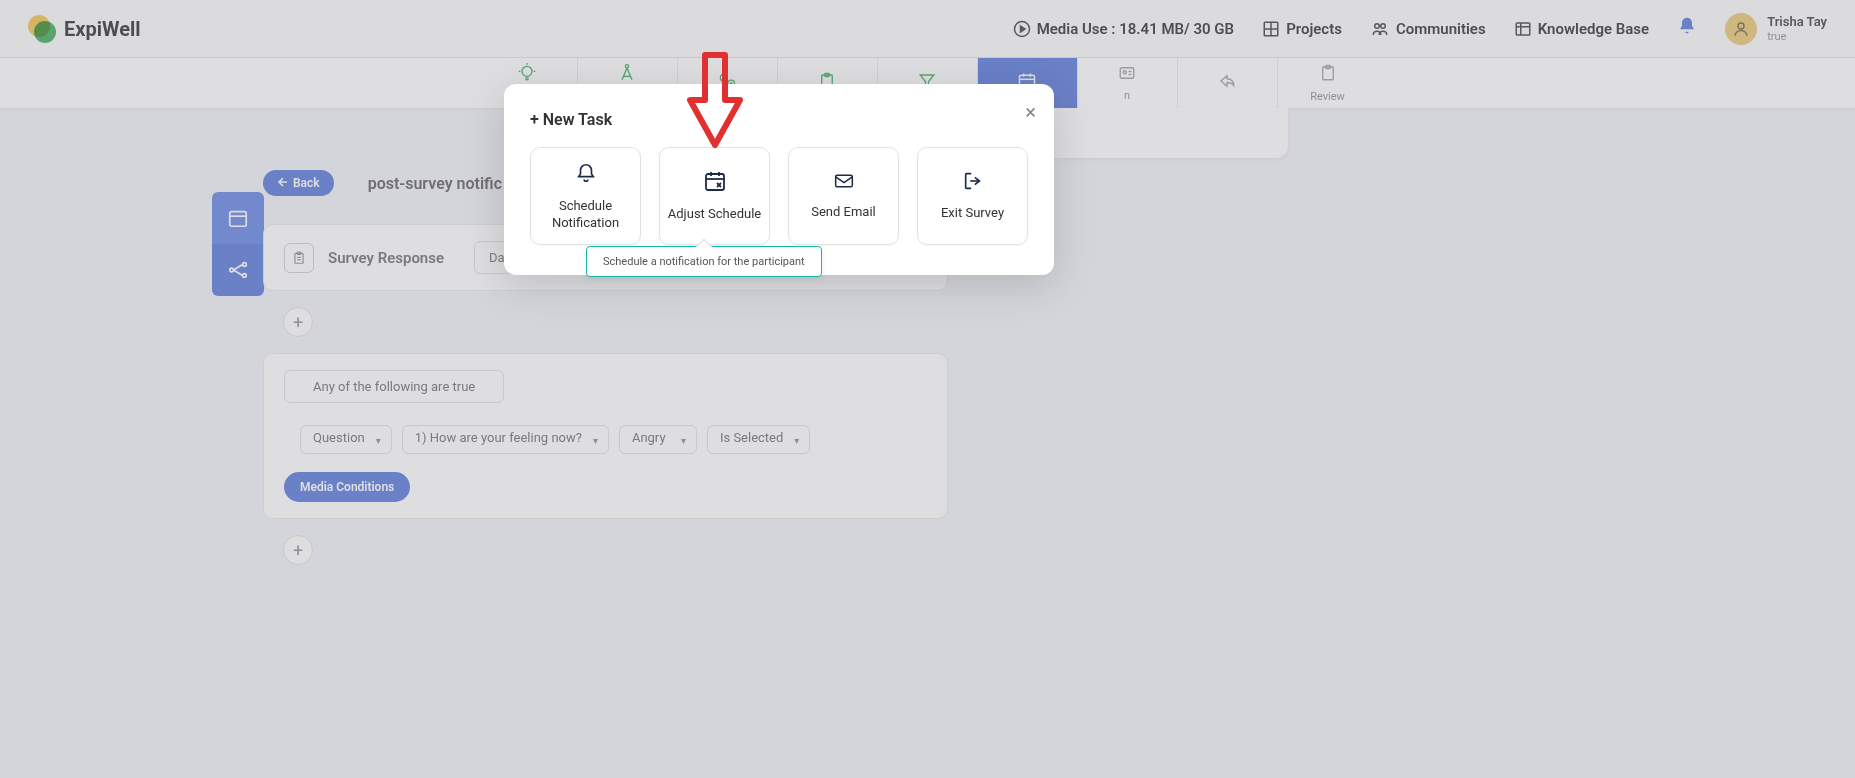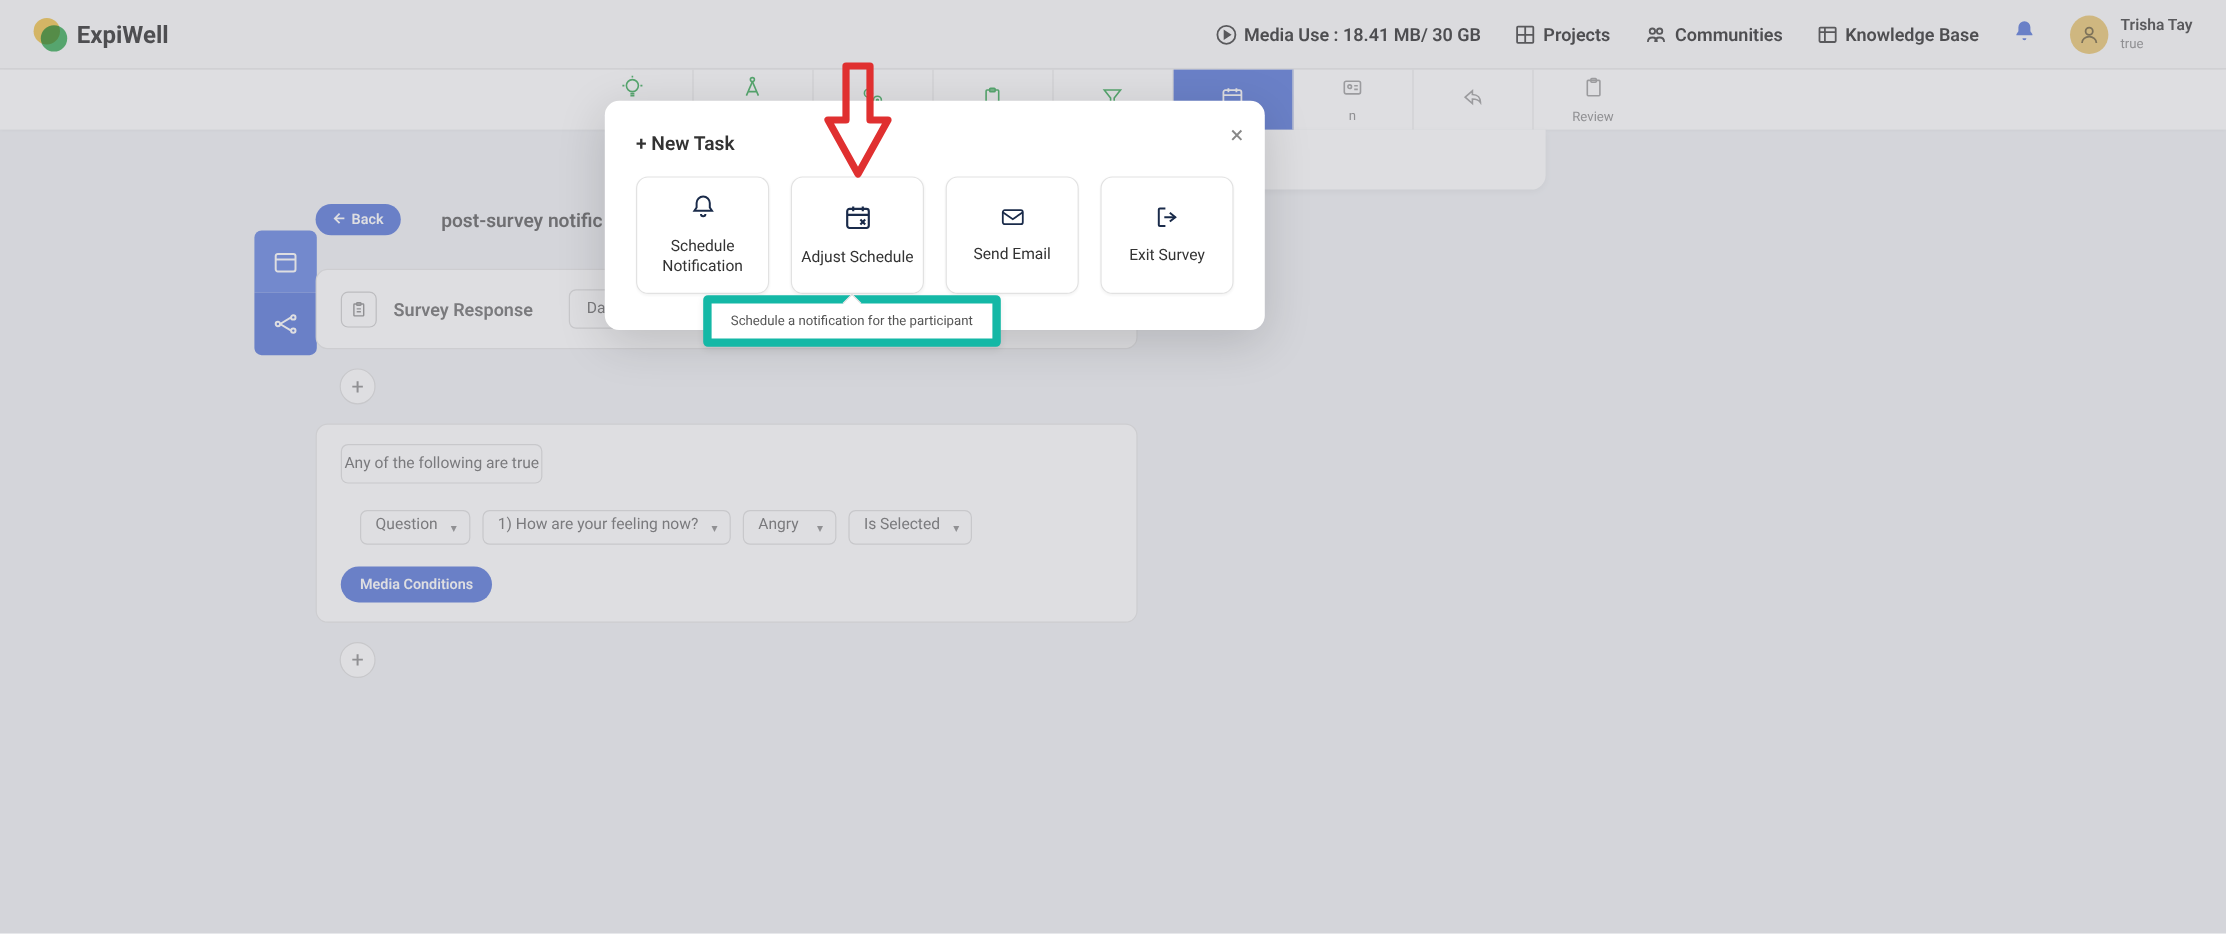--- a/index.html
+++ b/index.html
@@ -282,21 +282,21 @@
       cursor: pointer;
       margin: 8px 0 16px 20px;
       display: flex;
       align-items: center;
       justify-content: center;
     }
     .cond-chip {
       display: inline-block;
       border: 1px solid #ddd;
       border-radius: 6px;
-      padding: 8px 2px;
+      padding: 8px 28px;
       font-size: 13px;
       color: #666;
       background: #fff;
     }
     .cond-row {
       display: flex;
       gap: 10px;
       margin: 22px 0 18px 16px;
     }
     .cond-row .dropdown {
@@ -370,21 +370,21 @@
       font-size: 13px;
       color: #333;
       text-align: center;
       line-height: 1.3;
     }
     .tooltip {
       position: absolute;
       left: 586px;
       top: 246px;
       background: #fff;
-      border: 7px solid #14b8a6;
+      border: 1px solid #14b8a6;
       border-radius: 4px;
       padding: 8px 16px;
       font-size: 11px;
       color: #555;
       z-index: 11;
       box-shadow: 0 2px 6px rgba(0,0,0,0.08);
     }
     .tooltip::before {
       content: '';
       position: absolute;

